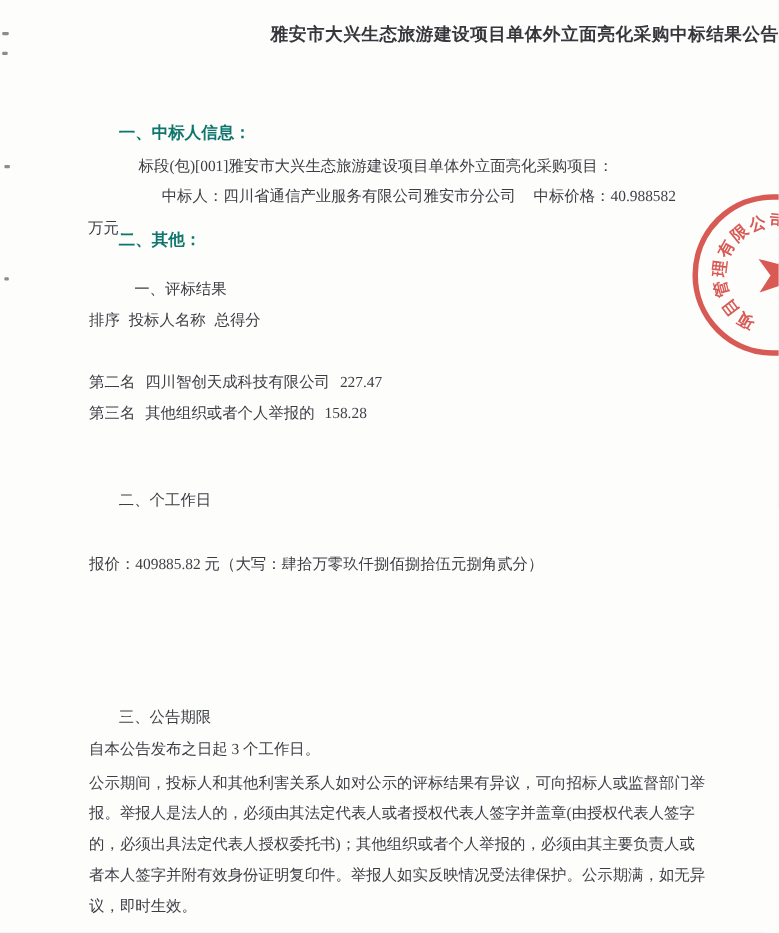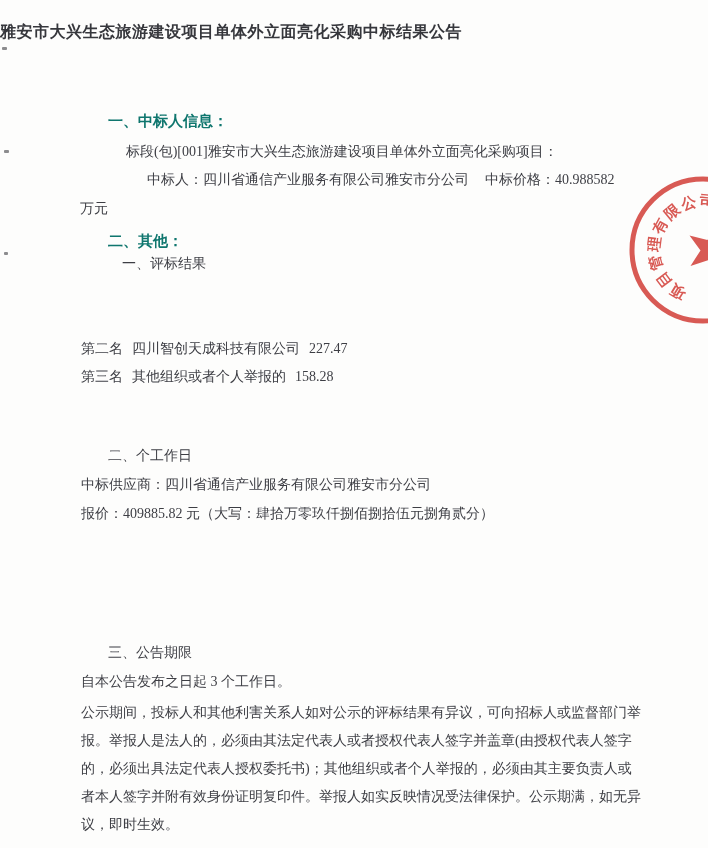--- a/index.html
+++ b/index.html
@@ -6,21 +6,21 @@
   .page{
     position:relative;
     width:708px;height:848px;
     margin:0 auto;
     background:#fdfdfc;
     overflow:hidden;
     font-family:"Liberation Serif","DejaVu Serif",serif;
     color:#3d3e44;
   }
   .abs{position:absolute;white-space:nowrap;line-height:1.2;font-size:14px;}
-  .center{left:0;right:0;text-align:left;}
+  .center{left:0;right:0;text-align:right;}
   .bold{font-weight:bold;}
   .doc-title{top:22px;font-size:16px;letter-spacing:.5px;color:#36373c;}
   .doc-subtitle{top:52px;font-size:14.5px;letter-spacing:.3px;}
   .sec-head{font-size:15px;color:#0f766e;}
   .rank{margin-right:9px;}
   .score{margin-left:9px;}
   .hdr-gap{margin-right:8px;}
   .stamp{position:absolute;left:623px;top:170px;opacity:.84;}
   .speck{position:absolute;background:#6f6f72;opacity:.8;border-radius:1px;}
 </style>
@@ -39,35 +39,35 @@
   <div class="abs bold sec-head" style="top:112px;left:108px;">一、中标人信息：</div>
   <div class="abs" style="top:144px;left:126px;">标段(包)[001]雅安市大兴生态旅游建设项目单体外立面亮化采购项目：</div>
   <div class="abs" style="top:172px;left:147px;">
     <span>中标人：</span><span>四川省通信产业服务有限公司雅安市分公司</span>
   </div>
   <div class="abs" style="top:172px;left:485px;">
     <span>中标价格：</span><span>40.988582</span>
   </div>
   <div class="abs" style="top:201px;left:80px;">万元</div>
 
-  <div class="abs bold sec-head" style="top:232px;left:108px;">二、其他：</div>
+  <div class="abs bold sec-head" style="top:210px;left:108px;">二、其他：</div>
   <div class="abs" style="top:256px;left:122px;">一、评标结果</div>
 
+  <div class="abs" style="top:284px;left:81px;">
+    <span class="hdr-gap">排序</span><span class="hdr-gap">投标人名称</span><span>总得分</span>
+  </div>
 
   <div class="abs" style="top:341px;left:81px;">
     <span class="rank">第二名</span><span>四川智创天成科技有限公司</span><span class="score">227.47</span>
   </div>
   <div class="abs" style="top:369px;left:81px;">
     <span class="rank">第三名</span><span>其他组织或者个人举报的</span><span class="score">158.28</span>
   </div>
 
   <div class="abs" style="top:448px;left:108px;">二、个工作日</div>
-  <div class="abs" style="top:477px;left:81px;">
-    <span>中标供应商：</span><span>四川省通信产业服务有限公司雅安市分公司</span>
-  </div>
   <div class="abs" style="top:506px;left:81px;">
     <span>报价：</span><span>409885.82 元（大写：肆拾万零玖仟捌佰捌拾伍元捌角贰分）</span>
   </div>
 
   <div class="abs" style="top:645px;left:108px;">三、公告期限</div>
   <div class="abs" style="top:674px;left:81px;">自本公告发布之日起 3 个工作日。</div>
   <div class="abs" style="top:705px;left:81px;">公示期间，投标人和其他利害关系人如对公示的评标结果有异议，可向招标人或监督部门举</div>
   <div class="abs" style="top:733px;left:81px;">报。举报人是法人的，必须由其法定代表人或者授权代表人签字并盖章(由授权代表人签字</div>
   <div class="abs" style="top:761px;left:81px;">的，必须出具法定代表人授权委托书)；其他组织或者个人举报的，必须由其主要负责人或</div>
   <div class="abs" style="top:789px;left:81px;">者本人签字并附有效身份证明复印件。举报人如实反映情况受法律保护。公示期满，如无异</div>

